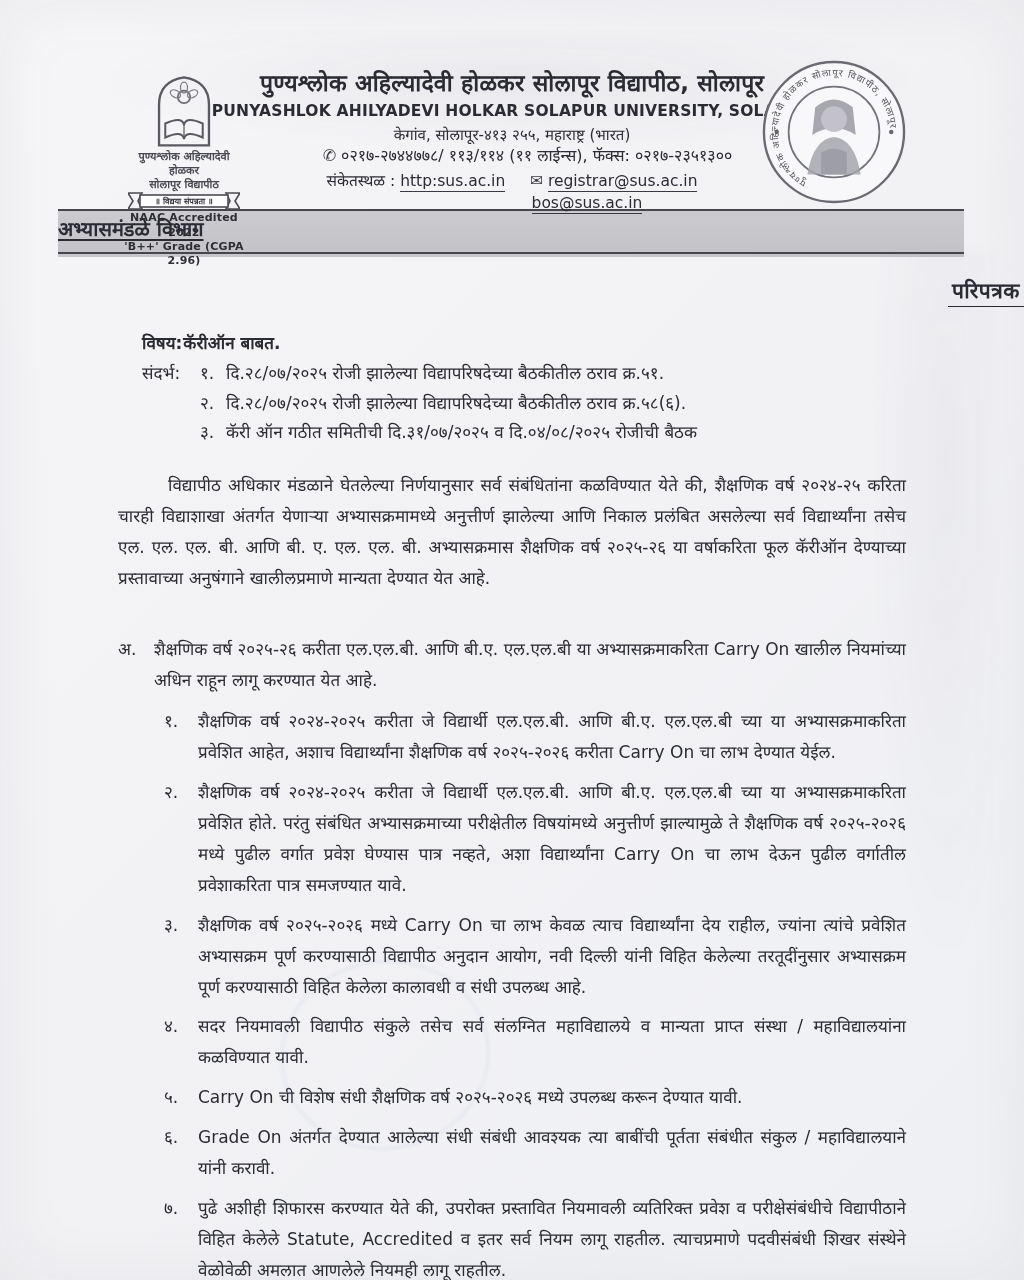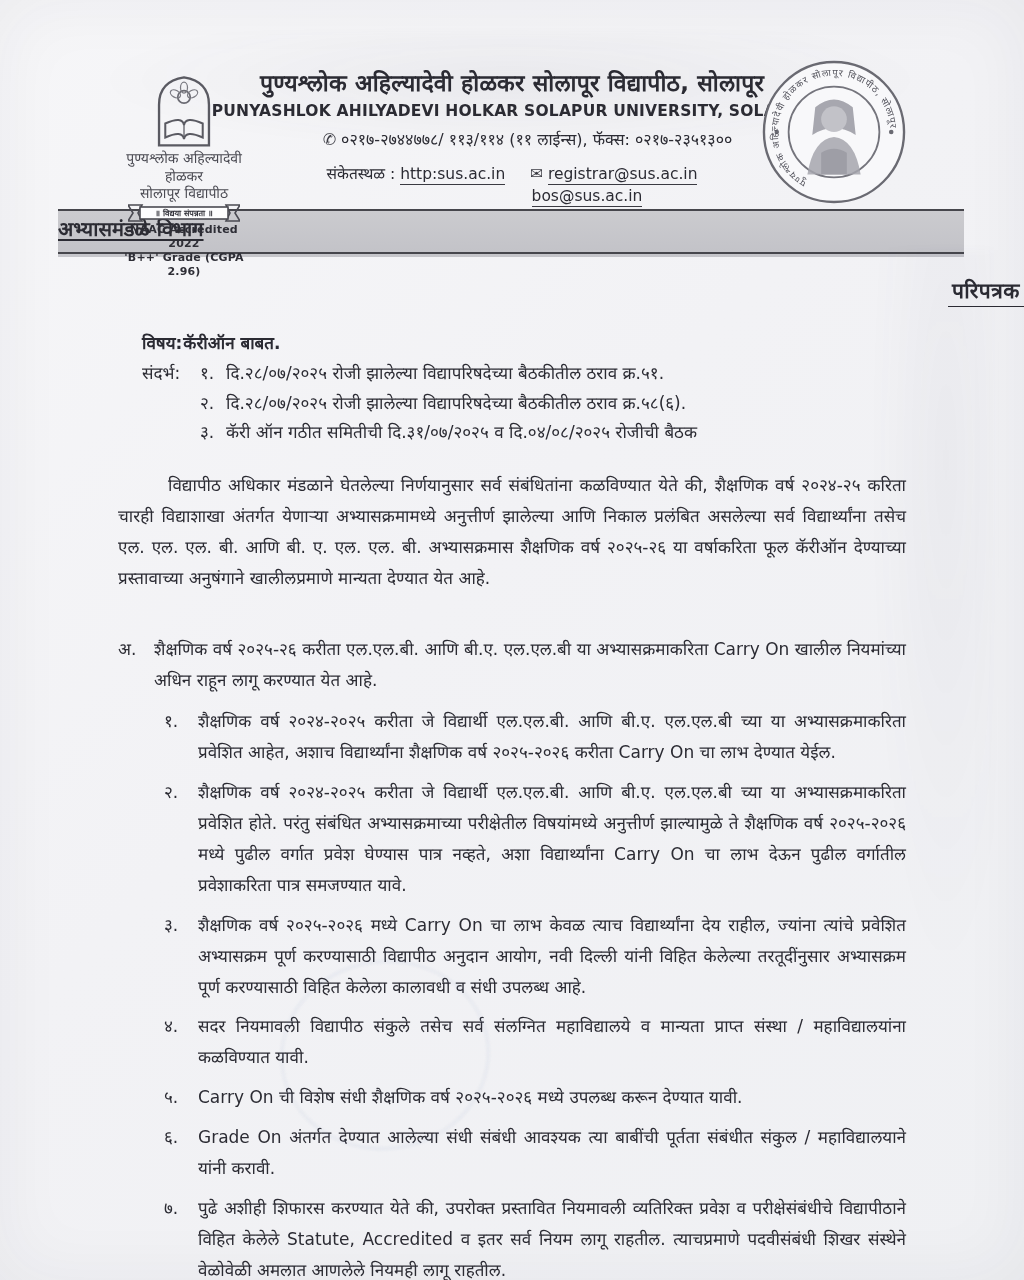--- a/index.html
+++ b/index.html
@@ -19,31 +19,31 @@
   .bleed-right { right:30px; top:250px; width:120px; height:700px;
     background:radial-gradient(ellipse at 60% 30%, rgba(60,60,90,0.04), rgba(0,0,0,0) 75%);
     filter:blur(4px); }
   .stamp-ghost { left:280px; top:960px; width:210px; height:190px;
     border:3px double rgba(110,130,185,0.12); border-radius:50%;
     transform:rotate(-8deg); filter:blur(1px); }
   
   .header { position:relative; height:205px; }
   .emblem-box { position:absolute; left:122px; top:72px; width:124px; text-align:center; }
   .emblem-box svg { display:block; margin:0 auto; }
-  .emblem-caption { font-size:14px; line-height:1.25; color:#4a4a52; font-weight:normal; }
+  .emblem-caption { font-size:11px; line-height:1.25; color:#4a4a52; font-weight:bold; }
   .ribbon { margin:2px auto 2px; width:112px; }
   .naac { font-size:11px; font-weight:bold; color:#2e2e36; line-height:1.3; letter-spacing:.2px; }
   .seal-box { position:absolute; right:116px; top:58px; width:148px; height:148px; }
   .head-center { width:620px; margin:0 auto; padding-top:66px; text-align:center; }
   .uni-mr { font-size:23px; font-weight:bold; letter-spacing:.2px; }
   .uni-en { font-size:15.5px; font-weight:bold; margin-top:4px; letter-spacing:.2px; }
   .uni-addr { font-size:15px; margin-top:4px; }
-  .uni-phone { font-size:16px; margin-top:8px;padding-left:31px; }
+  .uni-phone { font-size:16px; margin-top:0;padding-left:31px; }
   .icon-inline { display:inline-block; margin-right:5px; color:#3a3a42; }
-  .uni-web { font-size:15.5px; margin-top:12px; }
+  .uni-web { font-size:15.5px; margin-top:3px; }
   .link { border-bottom:1.2px solid #3a3a42; padding-bottom:1px; }
   .mail2 { font-size:15.5px; margin-top:3px; padding-left:150px; }
   
   .banner-wrap { margin:4px 60px 0 58px; border-top:2px solid #46464c; border-bottom:2px solid #46464c;
     box-shadow:0 3px 0 rgba(60,60,70,0.25); }
   .banner { background:linear-gradient(#cbcbcf,#c3c3c8); text-align:left; padding:4px 0 10px; }
   .banner span { font-size:20px; font-weight:bold; text-decoration:underline; text-underline-offset:3px; }
   
   .doc-title { text-align:right; margin-top:22px; }
   .doc-title span { font-size:21px; font-weight:bold; border-bottom:1.6px solid #2b2b33;
@@ -120,20 +120,21 @@
           <circle cx="75" cy="62" r="13" fill="#b9b9c0"></circle>
           <path d="M48 118 Q54 82 75 80 Q96 82 102 118 Z" fill="#a6a6ae"></path>
           <path d="M62 96 Q75 88 88 96 L88 118 L62 118 Z" fill="#8f8f98"></path>
         </g>
       </svg>
     </div>
 
     <div class="head-center">
       <div class="uni-mr">पुण्यश्लोक अहिल्यादेवी होळकर सोलापूर विद्यापीठ, सोलापूर</div>
       <div class="uni-en">PUNYASHLOK AHILYADEVI HOLKAR SOLAPUR UNIVERSITY, SOLAPUR</div>
+      <div class="uni-addr">केगांव, सोलापूर-४१३ २५५, महाराष्ट्र (भारत)</div>
       <div class="uni-phone">
         <span class="icon-inline">✆</span><span>०२१७-२७४४७७८/ ११३/११४ (११ लाईन्स), फॅक्स: ०२१७-२३५१३००</span>
       </div>
       <div class="uni-web">
         <span>संकेतस्थळ :</span>
         <span class="link">http:sus.ac.in</span>
         &nbsp;&nbsp;&nbsp;
         <span class="icon-inline">✉</span><span class="link">registrar@sus.ac.in</span>
       </div>
       <div class="mail2">

